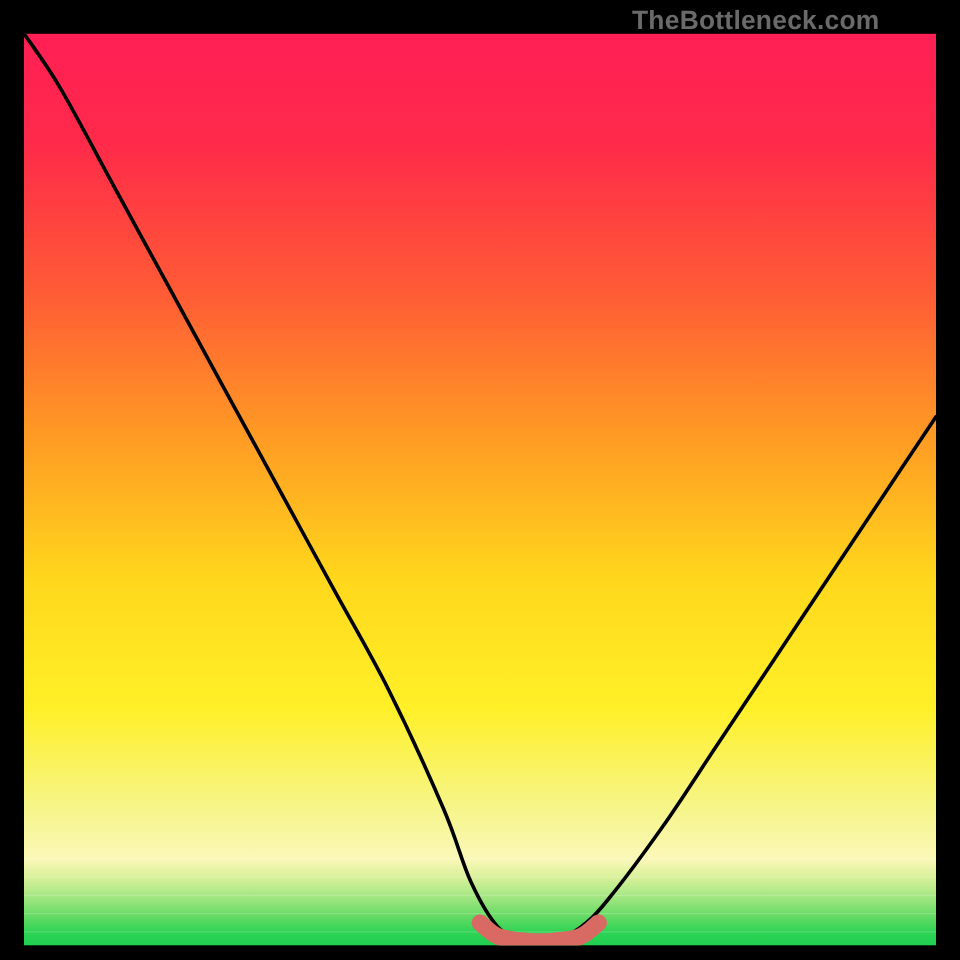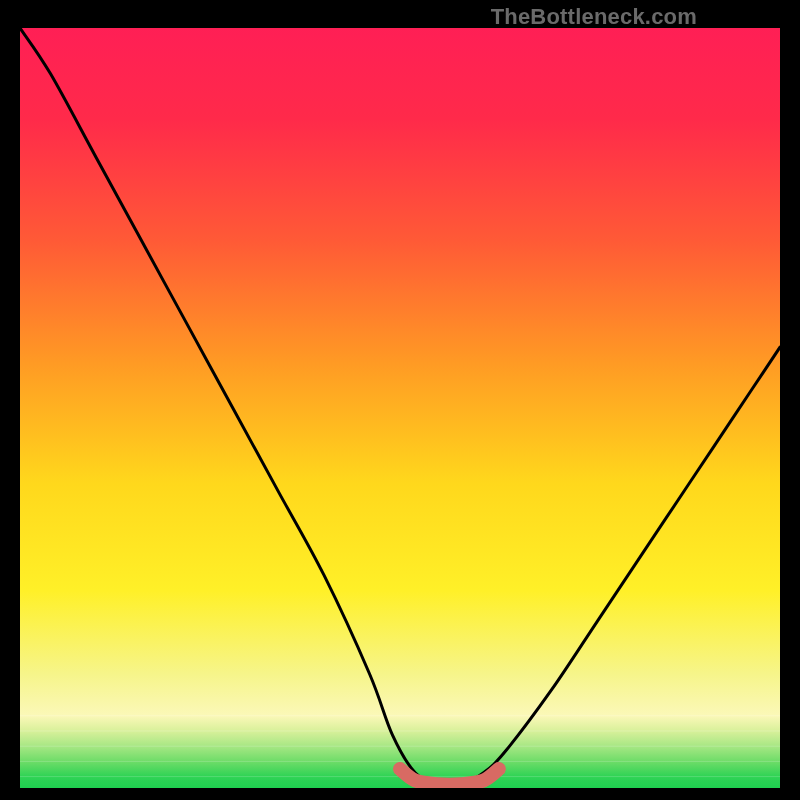--- a/index.html
+++ b/index.html
@@ -9,20 +9,21 @@
     height: 800px;
     background: #000;
     overflow: hidden;
     font-family: Arial, Helvetica, sans-serif;
   }
   .frame {
     position: relative;
     width: 707px;
     height: 800px;
     background: #000;
+    padding-left: 36px;
   }
   .watermark {
     position: absolute;
     top: 4px;
     right: 10px;
     color: #6a6a6a;
     font-size: 22px;
     font-weight: 600;
     letter-spacing: 0.2px;
     z-index: 20;

